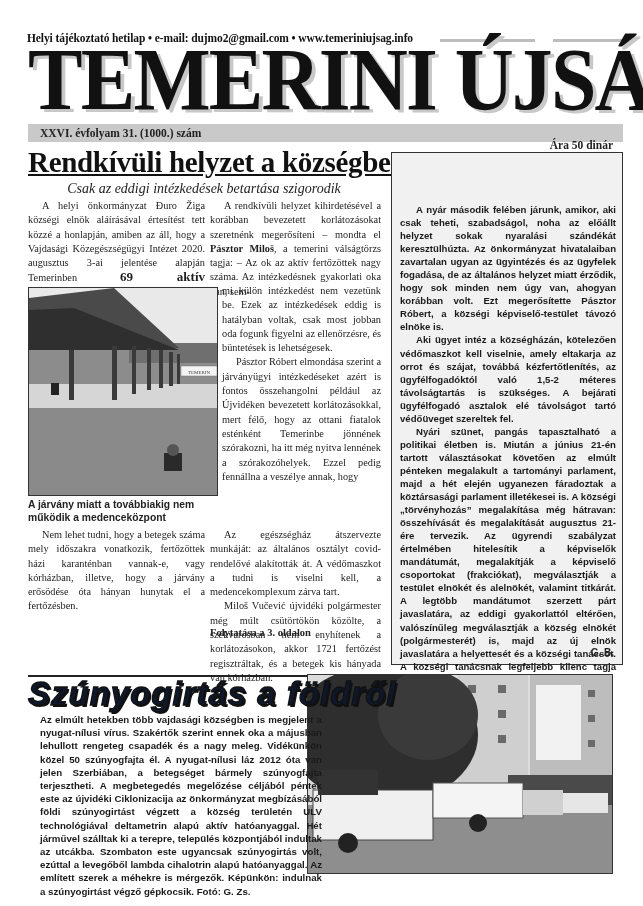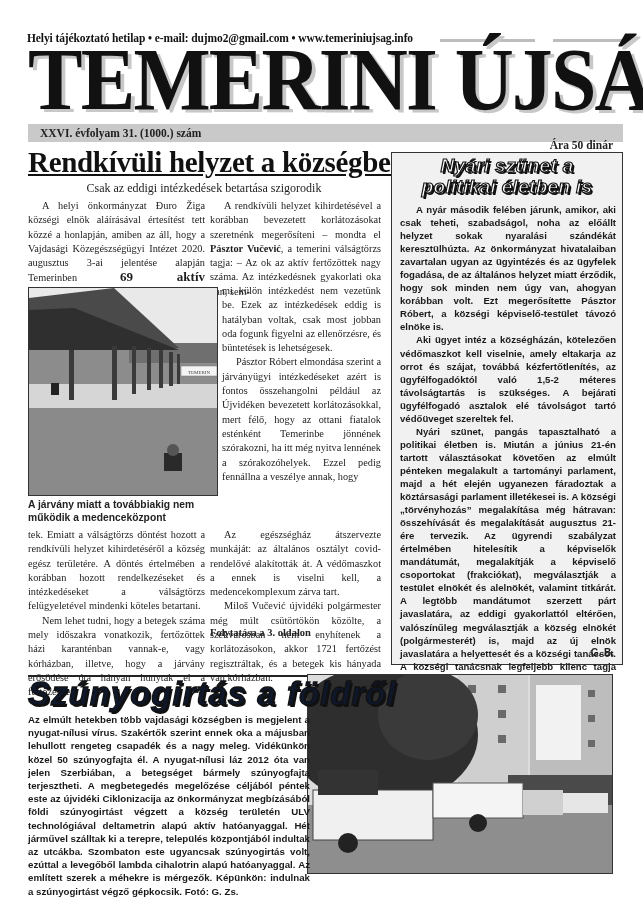--- a/index.html
+++ b/index.html
@@ -13,21 +13,21 @@
   .tag-rule.r2 { left: 553px; width: 80px; }
   .masthead { position: absolute; left: 28px; top: 38px; width: 600px; height: 84px; font-family: "Liberation Serif", serif; font-weight: bold; font-size: 88px; line-height: 84px; letter-spacing: -2px; color: #111; white-space: nowrap; transform: scaleX(0.93); transform-origin: left top; text-shadow: 4px 3px 0 #c8c8c8; }
   .issue-bar { position: absolute; left: 28px; top: 124px; width: 595px; height: 18px; background: #c9c9c9; font-family: "Liberation Serif", serif; font-weight: bold; font-size: 11.5px; line-height: 18px; color: #222; }
   .issue-bar span { position: absolute; top: 0; }
   .issue-left { left: 12px; }
   .issue-mid { left: 232px; }
   .issue-right { right: 10px; margin-top: 12px; }
 
   
   .headline { position: absolute; left: 28px; top: 147px; width: 352px; font-family: "Liberation Serif", serif; font-weight: bold; font-size: 29px; line-height: 30px; letter-spacing: -0.3px; color: #111; white-space: nowrap; text-decoration: underline; }
-  .subhead { position: absolute; left: 28px; top: 180px; width: 352px; text-align: center; font-family: "Liberation Serif", serif; font-size: 12px; line-height: 17px; color: #222; }
+  .subhead { position: absolute; left: 28px; top: 180px; width: 352px; text-align: center; font-family: "Liberation Serif", serif; font-style: italic; font-size: 14px; line-height: 17px; color: #222; }
   .col { position: absolute; font-family: "Liberation Serif", serif; font-size: 10.3px; line-height: 14.3px; color: #1c1c1c; text-align: justify; }
   .col p { text-indent: 14px; }
   .col p.noind { text-indent: 0; }
   .col b { font-weight: bold; }
   .big { font-size: 13px; font-weight: bold; }
   .c1a { left: 28px; top: 199px; width: 177px; }
   .c2a { left: 210px; top: 199px; width: 171px; }
   .c2b { left: 222px; top: 284px; width: 159px; }
   .c1b { left: 28px; top: 528px; width: 177px; }
   .c2c { left: 210px; top: 528px; width: 171px; }
@@ -40,21 +40,21 @@
 
   
   .sidebox { position: absolute; left: 391px; top: 152px; width: 232px; height: 513px; border: 1.5px solid #333; background: #f1f1f1; }
   .sidebox-title { position: absolute; left: 0; top: 2px; width: 100%; text-align: center; font-family: "Liberation Sans", sans-serif; font-weight: bold; font-style: italic; font-size: 19px; line-height: 21px; color: #fff; letter-spacing: 0.3px; -webkit-text-stroke: 1.2px #111; text-shadow: 2px 2px 0 #111; }
   .sidebox-body { position: absolute; left: 8px; top: 50px; width: 216px; font-family: "Liberation Sans", sans-serif; font-size: 9.6px; line-height: 13.05px; color: #1a1a1a; text-align: justify; font-weight: bold; }
   .sidebox-body p { text-indent: 16px; }
   .sidebox-sign { position: absolute; right: 8px; bottom: 6px; font-family: "Liberation Sans", sans-serif; font-weight: bold; font-size: 10px; color: #222; }
 
   
   .mosq-title { position: absolute; left: 28px; top: 679px; font-family: "Liberation Sans", sans-serif; font-weight: bold; font-style: italic; font-size: 33px; line-height: 30px; color: #0f172a; letter-spacing: 1px; -webkit-text-stroke: 1.3px #111; text-shadow: 2px 2px 0 #111; white-space: nowrap; z-index: 2; }
-  .mosq-body { position: absolute; left: 28px; top: 713px; width: 282px; font-family: "Liberation Sans", sans-serif; font-weight: bold; font-size: 9.7px; line-height: 13.2px; color: #1a1a1a; text-align: justify; }
+  .mosq-body { position: absolute; left: 40px; top: 713px; width: 282px; font-family: "Liberation Sans", sans-serif; font-weight: bold; font-size: 9.7px; line-height: 13.2px; color: #1a1a1a; text-align: justify; }
   .photo2 { position: absolute; left: 307px; top: 674px; width: 306px; height: 200px; border: 1px solid #333; overflow: hidden; background: #bbb; }
 </style>
 </head>
 <body>
 
 <div class="tagline">Helyi tájékoztató hetilap • e-mail: dujmo2@gmail.com • www.temeriniujsag.info</div>
 <div class="tag-rule r1"></div>
 <div class="tag-rule r2"></div>
 <div class="masthead">TEMERINI ÚJSÁG</div>
 <div class="issue-bar">
@@ -66,21 +66,21 @@
 <div class="subhead">Csak az eddigi intézkedések betartása szigorodik</div>
 
 <div class="col c1a">
   <p>
     <span>A helyi önkormányzat Đuro Žiga községi elnök aláírásával értesítést tett közzé a honlapján, amiben az áll, hogy a Vajdasági Közegészségügyi Intézet 2020. augusztus 3-ai jelentése alapján Temerinben </span><span class="big">69 aktív koronavírusos</span><span> esetet jegyez-</span>
   </p>
 </div>
 
 <div class="col c2a">
   <p>
-    <span>A rendkívüli helyzet kihirdetésével a korábban bevezetett korlátozásokat szeretnénk megerősíteni – mondta el </span><b>Pásztor Vučević</b><span>, a temerini válságtörzs tagja: – Az ok az aktív fertőzöttek nagy száma. Az intézkedésnek gyakorlati oka van, sem-</span>
+    <span>A rendkívüli helyzet kihirdetésével a korábban bevezetett korlátozásokat szeretnénk megerősíteni – mondta el </span><b>Pásztor Miloš</b><span>, a temerini válságtörzs tagja: – Az ok az aktív fertőzöttek nagy száma. Az intézkedésnek gyakorlati oka van, sem-</span>
   </p>
 </div>
 
 <div class="photo1">
   <svg width="190" height="209" viewBox="0 0 190 209">
     <rect x="0" y="0" width="190" height="209" fill="#e9e9e9"></rect>
     <rect x="0" y="60" width="190" height="40" fill="#8c8c8c"></rect>
     <rect x="100" y="55" width="90" height="20" fill="#6f6f6f"></rect>
     <rect x="0" y="96" width="190" height="30" fill="#d6d6d6"></rect>
     <rect x="0" y="120" width="190" height="89" fill="#8a8a8a"></rect>
@@ -102,37 +102,32 @@
 </div>
 
 <div class="col c2b">
   <p class="noind">mi külön intézkedést nem vezetünk be. Ezek az intézkedések eddig is hatályban voltak, csak most jobban oda fogunk figyelni az ellenőrzésre, és büntetések is lehetségesek.</p>
   <p>Pásztor Róbert elmondása szerint a járványügyi intézkedéseket azért is fontos összehangolni például az Újvidéken bevezetett korlátozásokkal, mert félő, hogy az ottani fiatalok esténként Temerinbe jönnének szórakozni, ha itt még nyitva lennének a szórakozóhelyek. Ezzel pedig fennállna a veszélye annak, hogy</p>
 </div>
 
 <div class="caption1">A járvány miatt a továbbiakig nem működik a medenceközpont</div>
 
 <div class="col c1b">
-  <p class="noind">tek. Emiatt a válságtörzs döntést hozott a rendkívüli helyzet kihirdetéséről a község egész területére. A döntés értelmében a korábban hozott rendelkezéseket és intézkedéseket a válságtörzs felügyeletével mindenki köteles betartani.</p>
   <p>Nem lehet tudni, hogy a betegek száma mely időszakra vonatkozik, fertőzöttek házi karanténban vannak-e, vagy kórházban, illetve, hogy a járvány erősödése óta hányan hunytak el a fertőzésben.</p>
 </div>
 
 <div class="col c2c">
-  <p>Az egészségház átszervezte munkáját: az általános osztályt covid-rendelővé alakították át. A védőmaszkot a ennek is viselni kell, a medencekomplexum zárva tart.</p>
+  <p>Az egészségház átszervezte munkáját: az általános osztályt covid-rendelővé alakították át. A védőmaszkot a tudni is viselni kell, a medencekomplexum zárva tart.</p>
   <p>Miloš Vučević újvidéki polgármester még múlt csütörtökön közölte, a székvárosban nem enyhítenek a korlátozásokon, akkor 1721 fertőzést regisztráltak, és a betegek kis hányada van kórházban.</p>
 </div>
 <div class="cont">Folytatása a 3. oldalon</div>
 
 <div class="divider"></div>
 
 <div class="sidebox">
-  <div class="sidebox-title">
-    <div>Nyári szünet a</div>
-    <div>politikai életben is</div>
-  </div>
   <div class="sidebox-body">
     <p>A nyár második felében járunk, amikor, aki csak teheti, szabadságol, noha az előállt helyzet sokak nyaralási szándékát keresztülhúzta. Az önkormányzat hivatalaiban zavartalan ugyan az ügyintézés és az ügyfelek fogadása, de az általános helyzet miatt érződik, hogy sok minden nem úgy van, ahogyan korábban volt. Ezt megerősítette Pásztor Róbert, a községi képviselő-testület távozó elnöke is.</p>
     <p>Aki ügyet intéz a községházán, kötelezően védőmaszkot kell viselnie, amely eltakarja az orrot és szájat, továbbá kézfertőtlenítés, az ügyfélfogadóktól való 1,5-2 méteres távolságtartás is szükséges. A bejárati ügyfélfogadó asztalok elé távolságot tartó védőüveget szereltek fel.</p>
     <p>Nyári szünet, pangás tapasztalható a politikai életben is. Miután a június 21-én tartott választásokat követően az elmúlt pénteken megalakult a tartományi parlament, majd a hét elején ugyanezen fáradoztak a köztársasági parlament illetékesei is. A községi „törvényhozás” megalakítása még hátravan: összehívását és megalakítását augusztus 21-ére tervezik. Az ügyrendi szabályzat értelmében hitelesítik a képviselők mandátumát, megalakítják a képviselő csoportokat (frakciókat), megválasztják a testület elnökét és alelnökét, valamint titkárát. A legtöbb mandátumot szerzett párt javaslatára, az eddigi gyakorlattól eltérően, valószínűleg megválasztják a község elnökét (polgármesterét) is, majd az új elnök javaslatára a helyettesét és a községi tanácsot. A községi tanácsnak legfeljebb kilenc tagja lehet, beleértve az elnököt és helyettesét.</p>
   </div>
   <div class="sidebox-sign">G. B.</div>
 </div>
 
 <div class="photo2">
   <svg width="306" height="200" viewBox="0 0 306 200">

